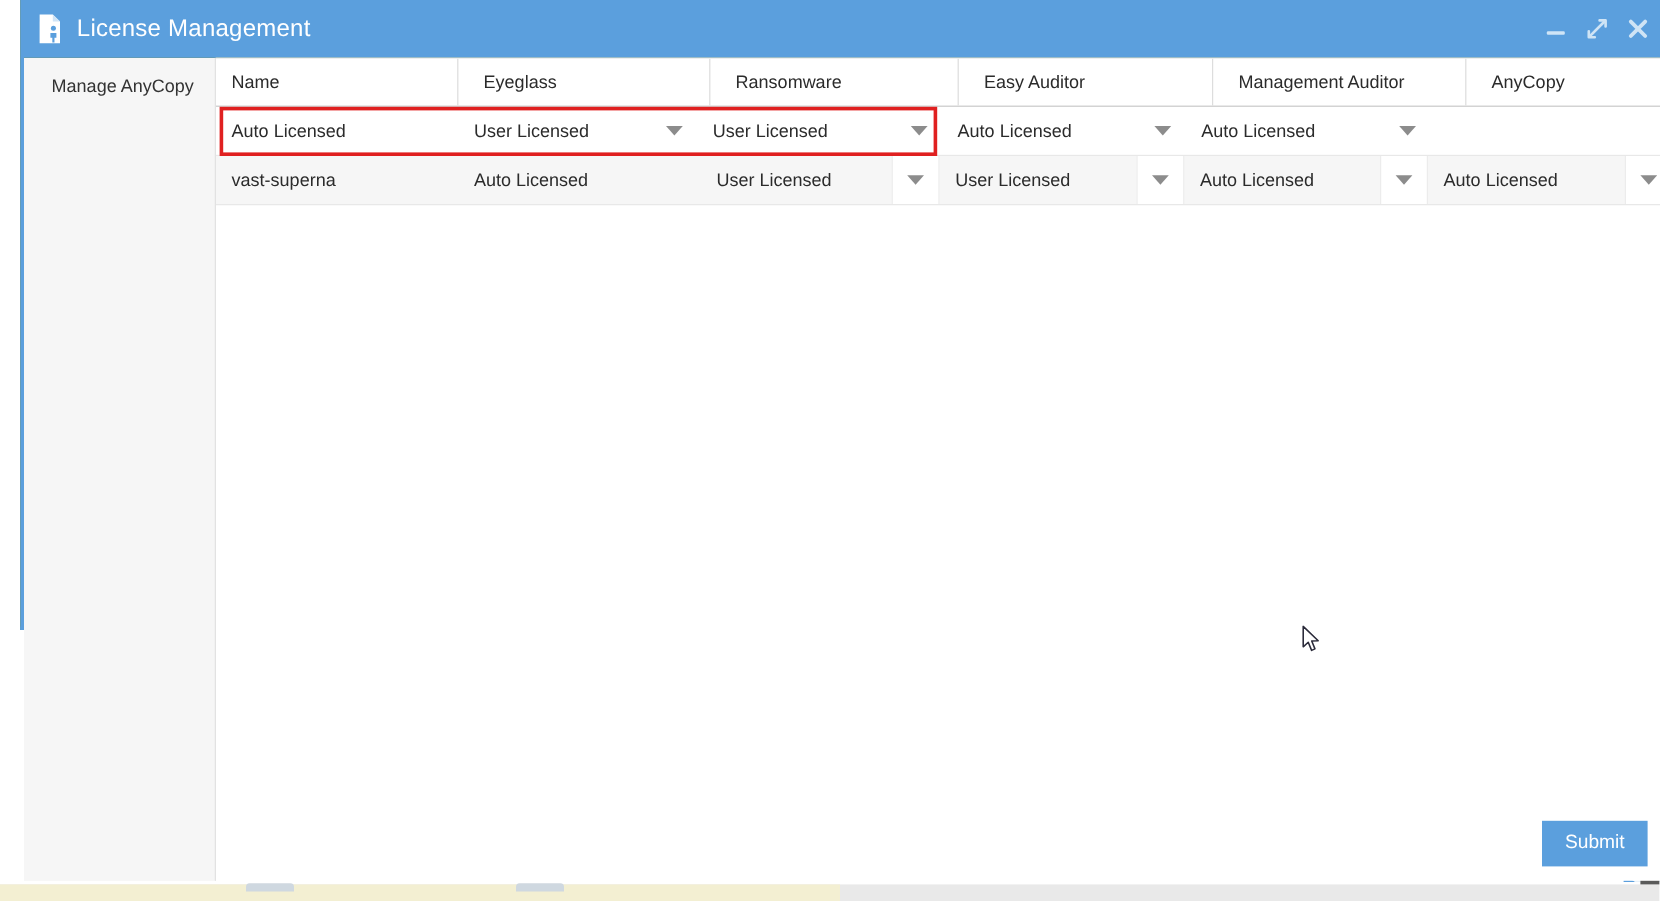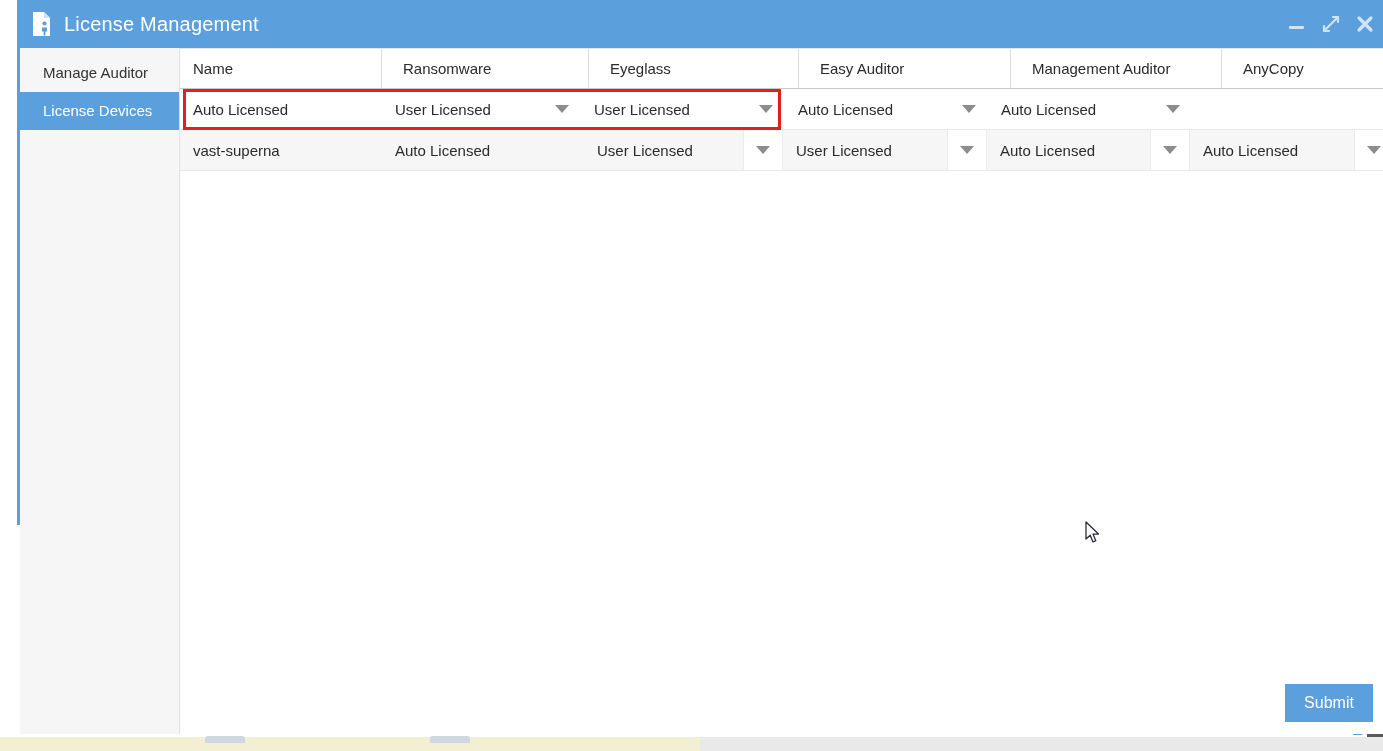--- a/index.html
+++ b/index.html
@@ -350,36 +350,33 @@
           <path d="M4 4 L16 16 M16 4 L4 16" stroke="#d9eaf8" stroke-width="3.2" stroke-linecap="round"></path>
         </svg>
       </span>
     </div>
   </div>
 
   <div id="dialog-body">
 
     <div id="sidebar">
       <div class="side-item">
-        <span>Manage Auditor</span>
-      </div>
-      <div class="side-item active">
-        <span>License Devices</span>
+        <span>Manage AnyCopy</span>
       </div>
     </div>
 
     <div id="content">
 
 
       <div id="grid">
 
         <div class="grid-row grid-header">
           <div class="hcell" style="width:202px;flex:0 0 202px">Name</div>
+          <div class="hcell" style="width:202px;flex:0 0 202px">Eyeglass</div>
           <div class="hcell" style="width:199px;flex:0 0 199px">Ransomware</div>
-          <div class="hcell" style="width:202px;flex:0 0 202px">Eyeglass</div>
           <div class="hcell" style="width:204px;flex:0 0 204px">Easy Auditor</div>
           <div class="hcell" style="width:203px;flex:0 0 203px">Management Auditor</div>
           <div class="hcell" style="width:204px;flex:0 0 204px">AnyCopy</div>
         </div>
 
         <div class="grid-row grid-body-row">
           <div class="cell" style="width:202px;flex:0 0 202px">Auto Licensed</div>
           <div class="cell select-cell" style="width:199px;flex:0 0 199px">
             <span class="sel-value">User Licensed</span>
             <span class="sel-arrow">

